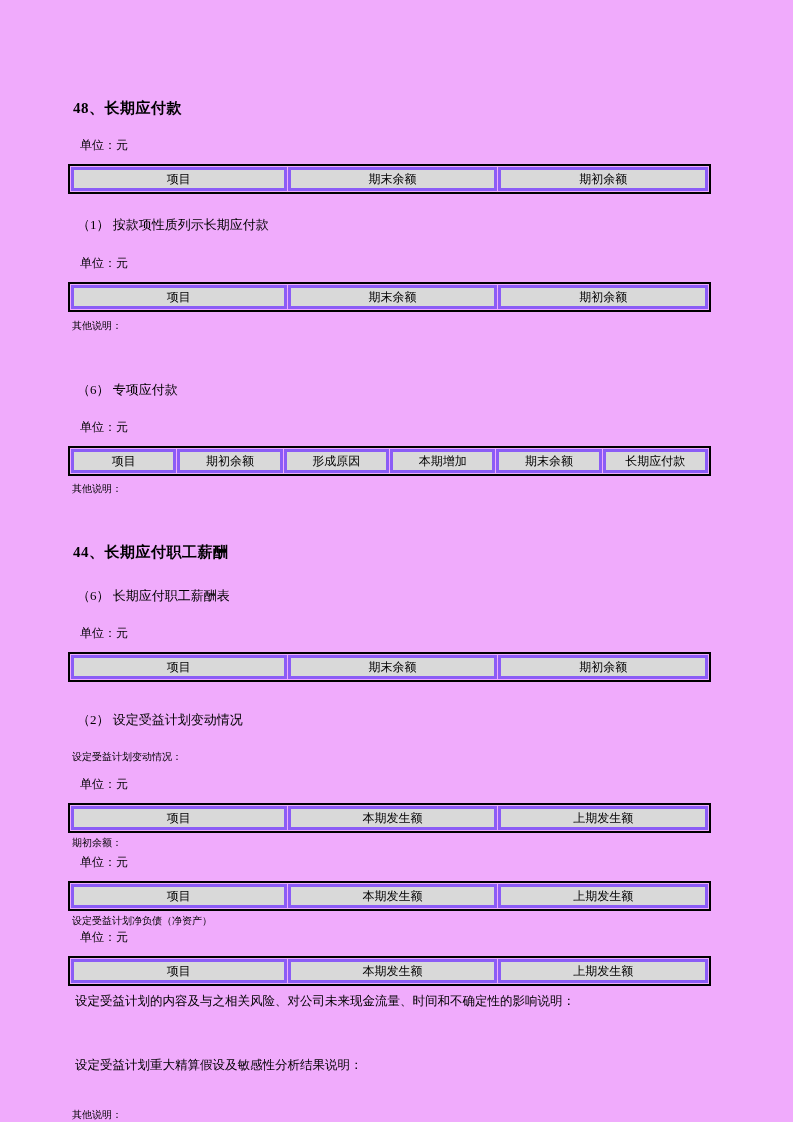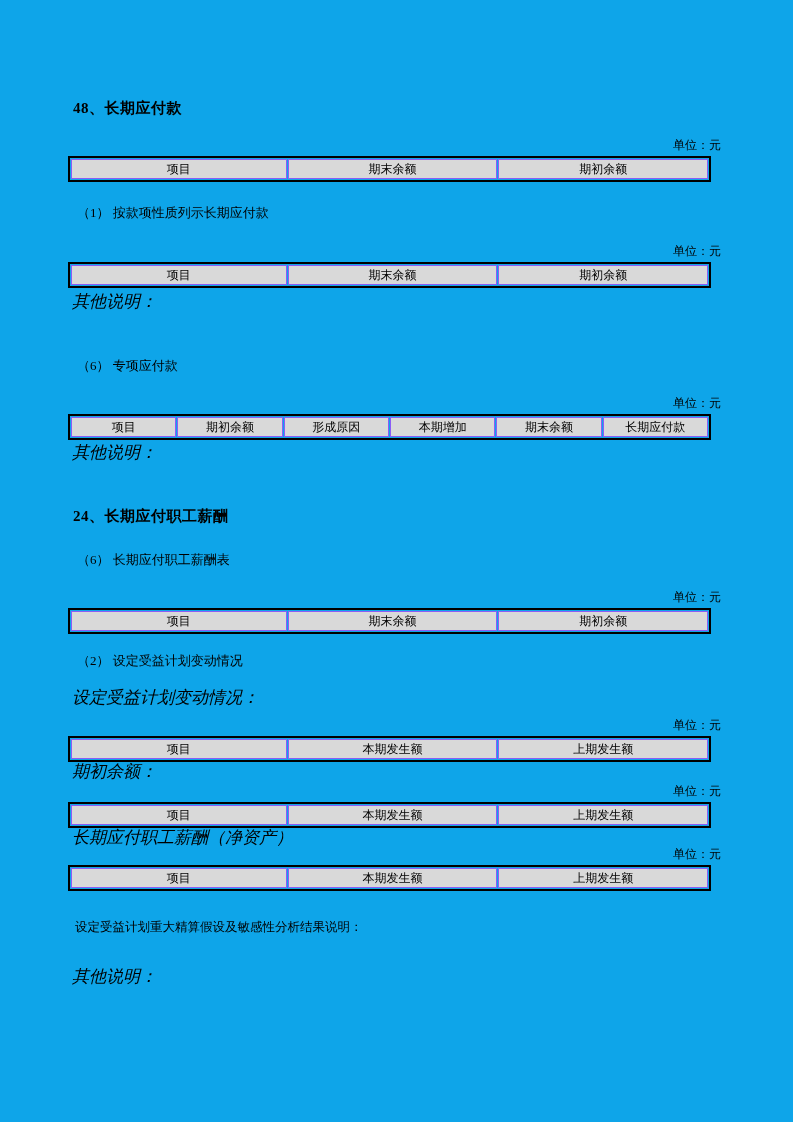--- a/index.html
+++ b/index.html
@@ -1,56 +1,55 @@
 <!DOCTYPE html>
 <html><head>
 <meta charset="utf-8">
 <style>
   html, body { margin: 0; padding: 0; background: #ffffff; }
   .page {
     position: relative;
     width: 793px;
     height: 1122px;
-    background: #0ea5e9;
+    background: #f0abfc;
     font-family: "Liberation Serif", "DejaVu Serif", serif;
     color: #000000;
     overflow: hidden;
   }
   .content { padding-left: 68px; width: 649px; }
   .h1 {
     font-size: 15px; font-weight: 700; line-height: 18px;
     margin: 0 0 0 5px; letter-spacing: 0.5px;
   }
   .h2 {
     font-size: 13px; font-weight: 400; line-height: 16px;
     margin: 0 0 0 9px;
   }
   .body-text {
-    font-size: 17px; font-weight: 400; line-height: 16px;
+    font-size: 10px; font-weight: 400; line-height: 16px;
     margin: 0 0 0 4px;
-    font-style: italic;
   }
   .para {
     font-size: 12.5px; font-weight: 400; line-height: 16px;
     margin: 0 0 0 7px;
   }
   .unit {
-    font-size: 12px; line-height: 14px; text-align: right;
-    margin: 4px; width: 649px;
+    font-size: 12px; line-height: 14px; 
+    margin: 12px; width: 649px;
   }
   table.tbl {
     width: 643px;
     border-collapse: separate;
     border-spacing: 1.5px;
     border: 2px solid #000000;
     table-layout: fixed;
   }
   table.tbl th {
     background: #d9d9d9;
-    border: 1px solid #8b5cf6;
+    border: 3px solid #8b5cf6;
     font-weight: 400;
     font-size: 12px;
     line-height: 14px;
     padding: 2px 4px;
     text-align: center;
     overflow: hidden;
   }
   table.c3 th:first-child { width: 34%; }
   table.c3 th:nth-child(2), table.c3 th:nth-child(3) { width: 33%; }
   table.c6 th { width: 16.66%; }
@@ -98,36 +97,36 @@
         <th>期初余额</th>
         <th>形成原因</th>
         <th>本期增加</th>
         <th>期末余额</th>
         <th>长期应付款</th>
       </tr>
     </tbody>
       </table>
     <p class="body-text" style="margin-top:5px">其他说明：</p>
 
-    <h2 class="h1" style="margin-top:46px">24、长期应付职工薪酬</h2>
+    <h2 class="h1" style="margin-top:46px">44、长期应付职工薪酬</h2>
 
     <h3 class="h2" style="margin-top:27px">（6） 长期应付职工薪酬表</h3>
 
     <p class="unit" style="margin-top:22px">单位：元</p>
     <table class="tbl c3" style="margin-top:1px">
       <tbody>
           <tr>
         <th>项目</th>
         <th>期末余额</th>
         <th>期初余额</th>
       </tr>
     </tbody>
       </table>
 
-    <h3 class="h2" style="margin-top:19px">（2） 设定受益计划变动情况</h3>
+    <h3 class="h2" style="margin-top:30px">（2） 设定受益计划变动情况</h3>
 
     <p class="body-text" style="margin-top:21px">设定受益计划变动情况：</p>
     <p class="unit" style="margin-top:12px">单位：元</p>
     <table class="tbl c3" style="margin-top:2px">
       <tbody>
           <tr>
         <th>项目</th>
         <th>本期发生额</th>
         <th>上期发生额</th>
       </tr>
@@ -139,31 +138,32 @@
     <table class="tbl c3" style="margin-top:1px">
       <tbody>
           <tr>
         <th>项目</th>
         <th>本期发生额</th>
         <th>上期发生额</th>
       </tr>
     </tbody>
       </table>
 
-    <p class="body-text" style="margin-top:2px">长期应付职工薪酬（净资产）</p>
+    <p class="body-text" style="margin-top:2px">设定受益计划净负债（净资产）</p>
     <p class="unit" style="margin-top:1px">单位：元</p>
     <table class="tbl c3" style="margin-top:1px">
       <tbody>
           <tr>
         <th>项目</th>
         <th>本期发生额</th>
         <th>上期发生额</th>
       </tr>
     </tbody>
       </table>
 
+    <p class="para" style="margin-top:7px">设定受益计划的内容及与之相关风险、对公司未来现金流量、时间和不确定性的影响说明：</p>
 
-    <p class="para" style="margin-top:28px">设定受益计划重大精算假设及敏感性分析结果说明：</p>
+    <p class="para" style="margin-top:48px">设定受益计划重大精算假设及敏感性分析结果说明：</p>
 
     <p class="body-text" style="margin-top:34px">其他说明：</p>
 
   </div>
 </div>
 
 </body></html>

